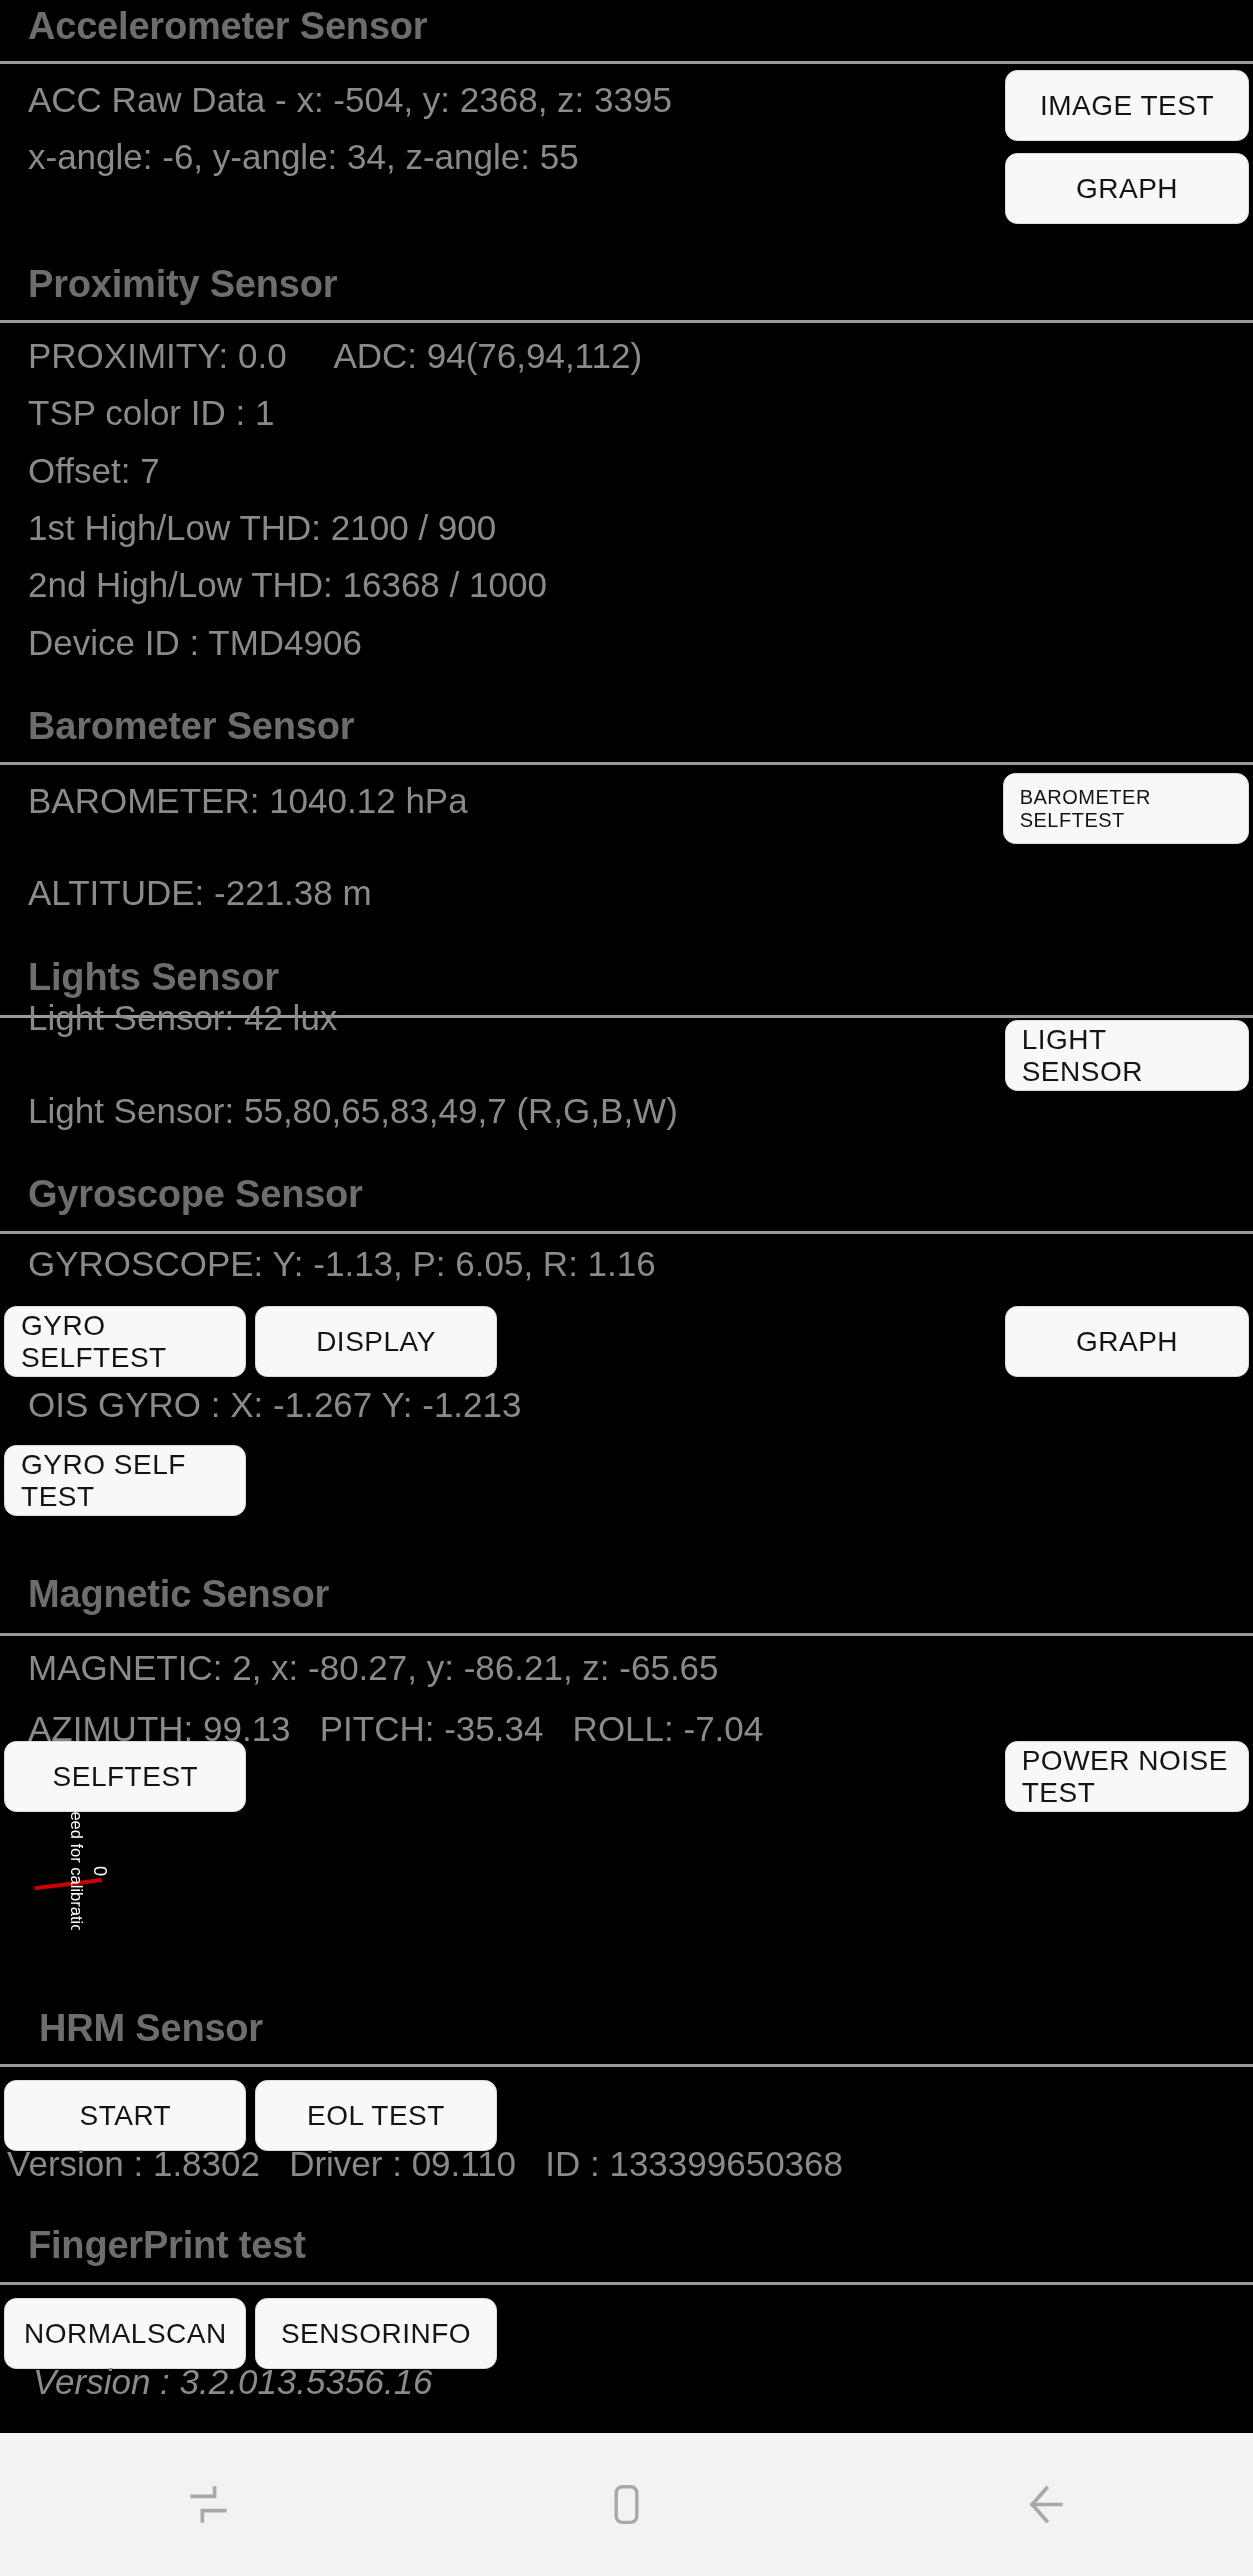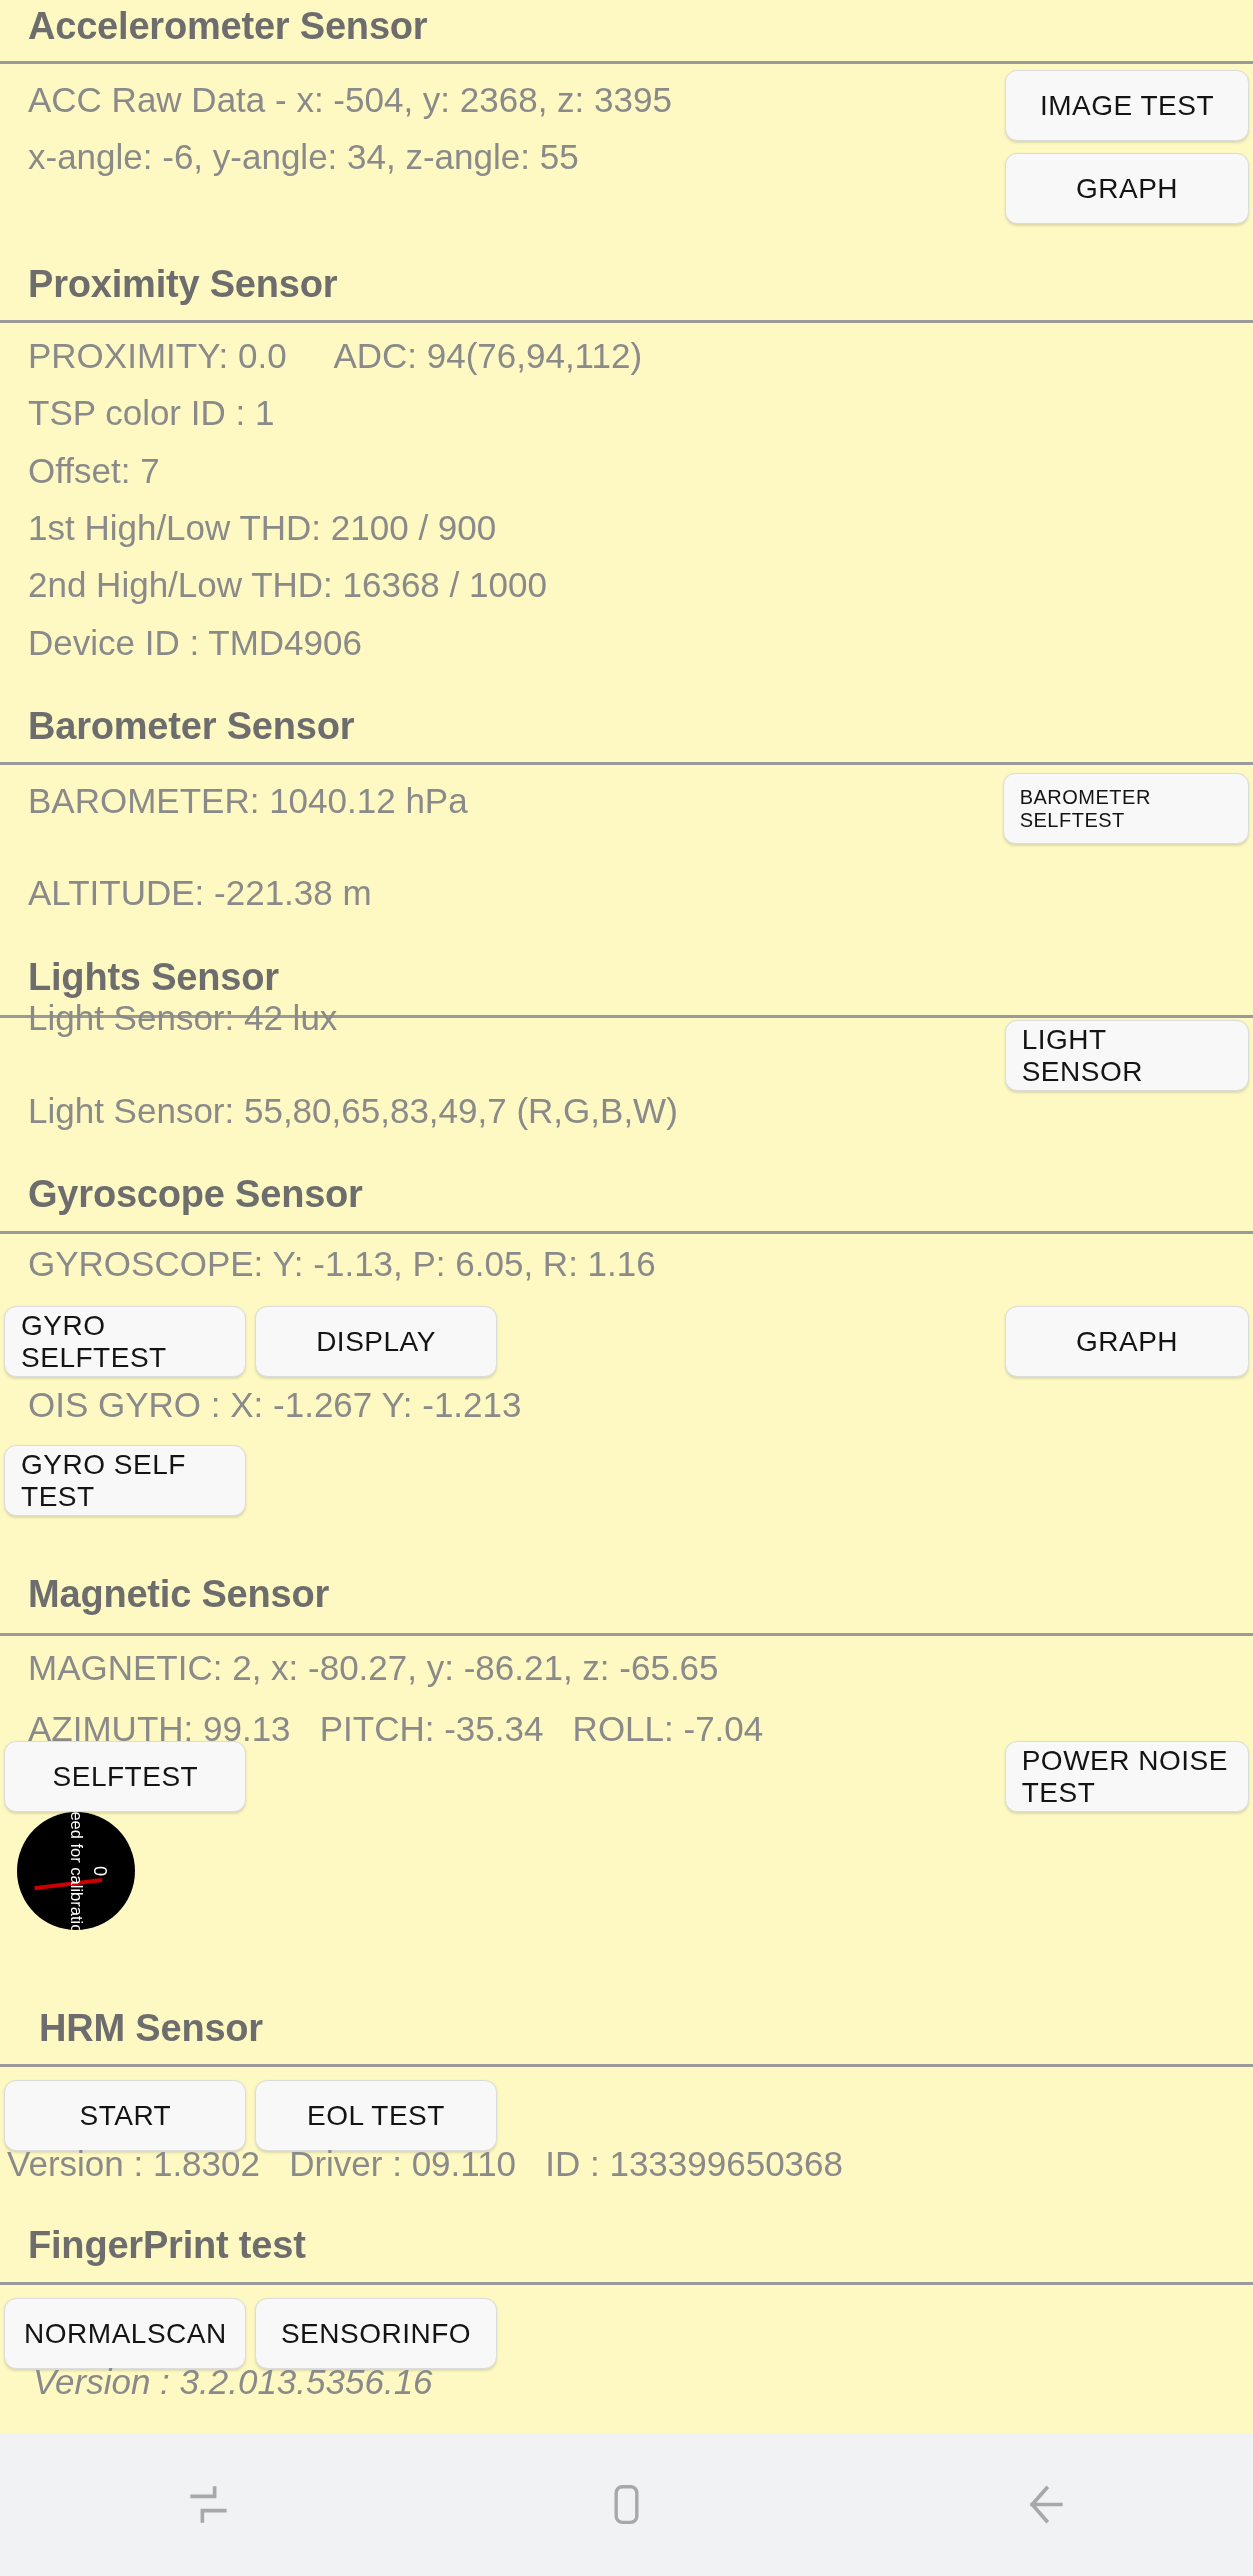--- a/index.html
+++ b/index.html
@@ -18,21 +18,21 @@
     height: 2576px;
     background: #ffffff;
   }
 
   
   #content {
     position: absolute;
     left: 0; top: 0;
     width: 1253px;
     height: 2433px;
-    background: #fef9c3;
+    background: #000000;
     overflow: hidden;
   }
 
   
   .sec-head {
     font-size: 38px;
     font-weight: bold;
     color: #6d6d6d;
     letter-spacing: -0.2px;
     padding-left: 28px;

